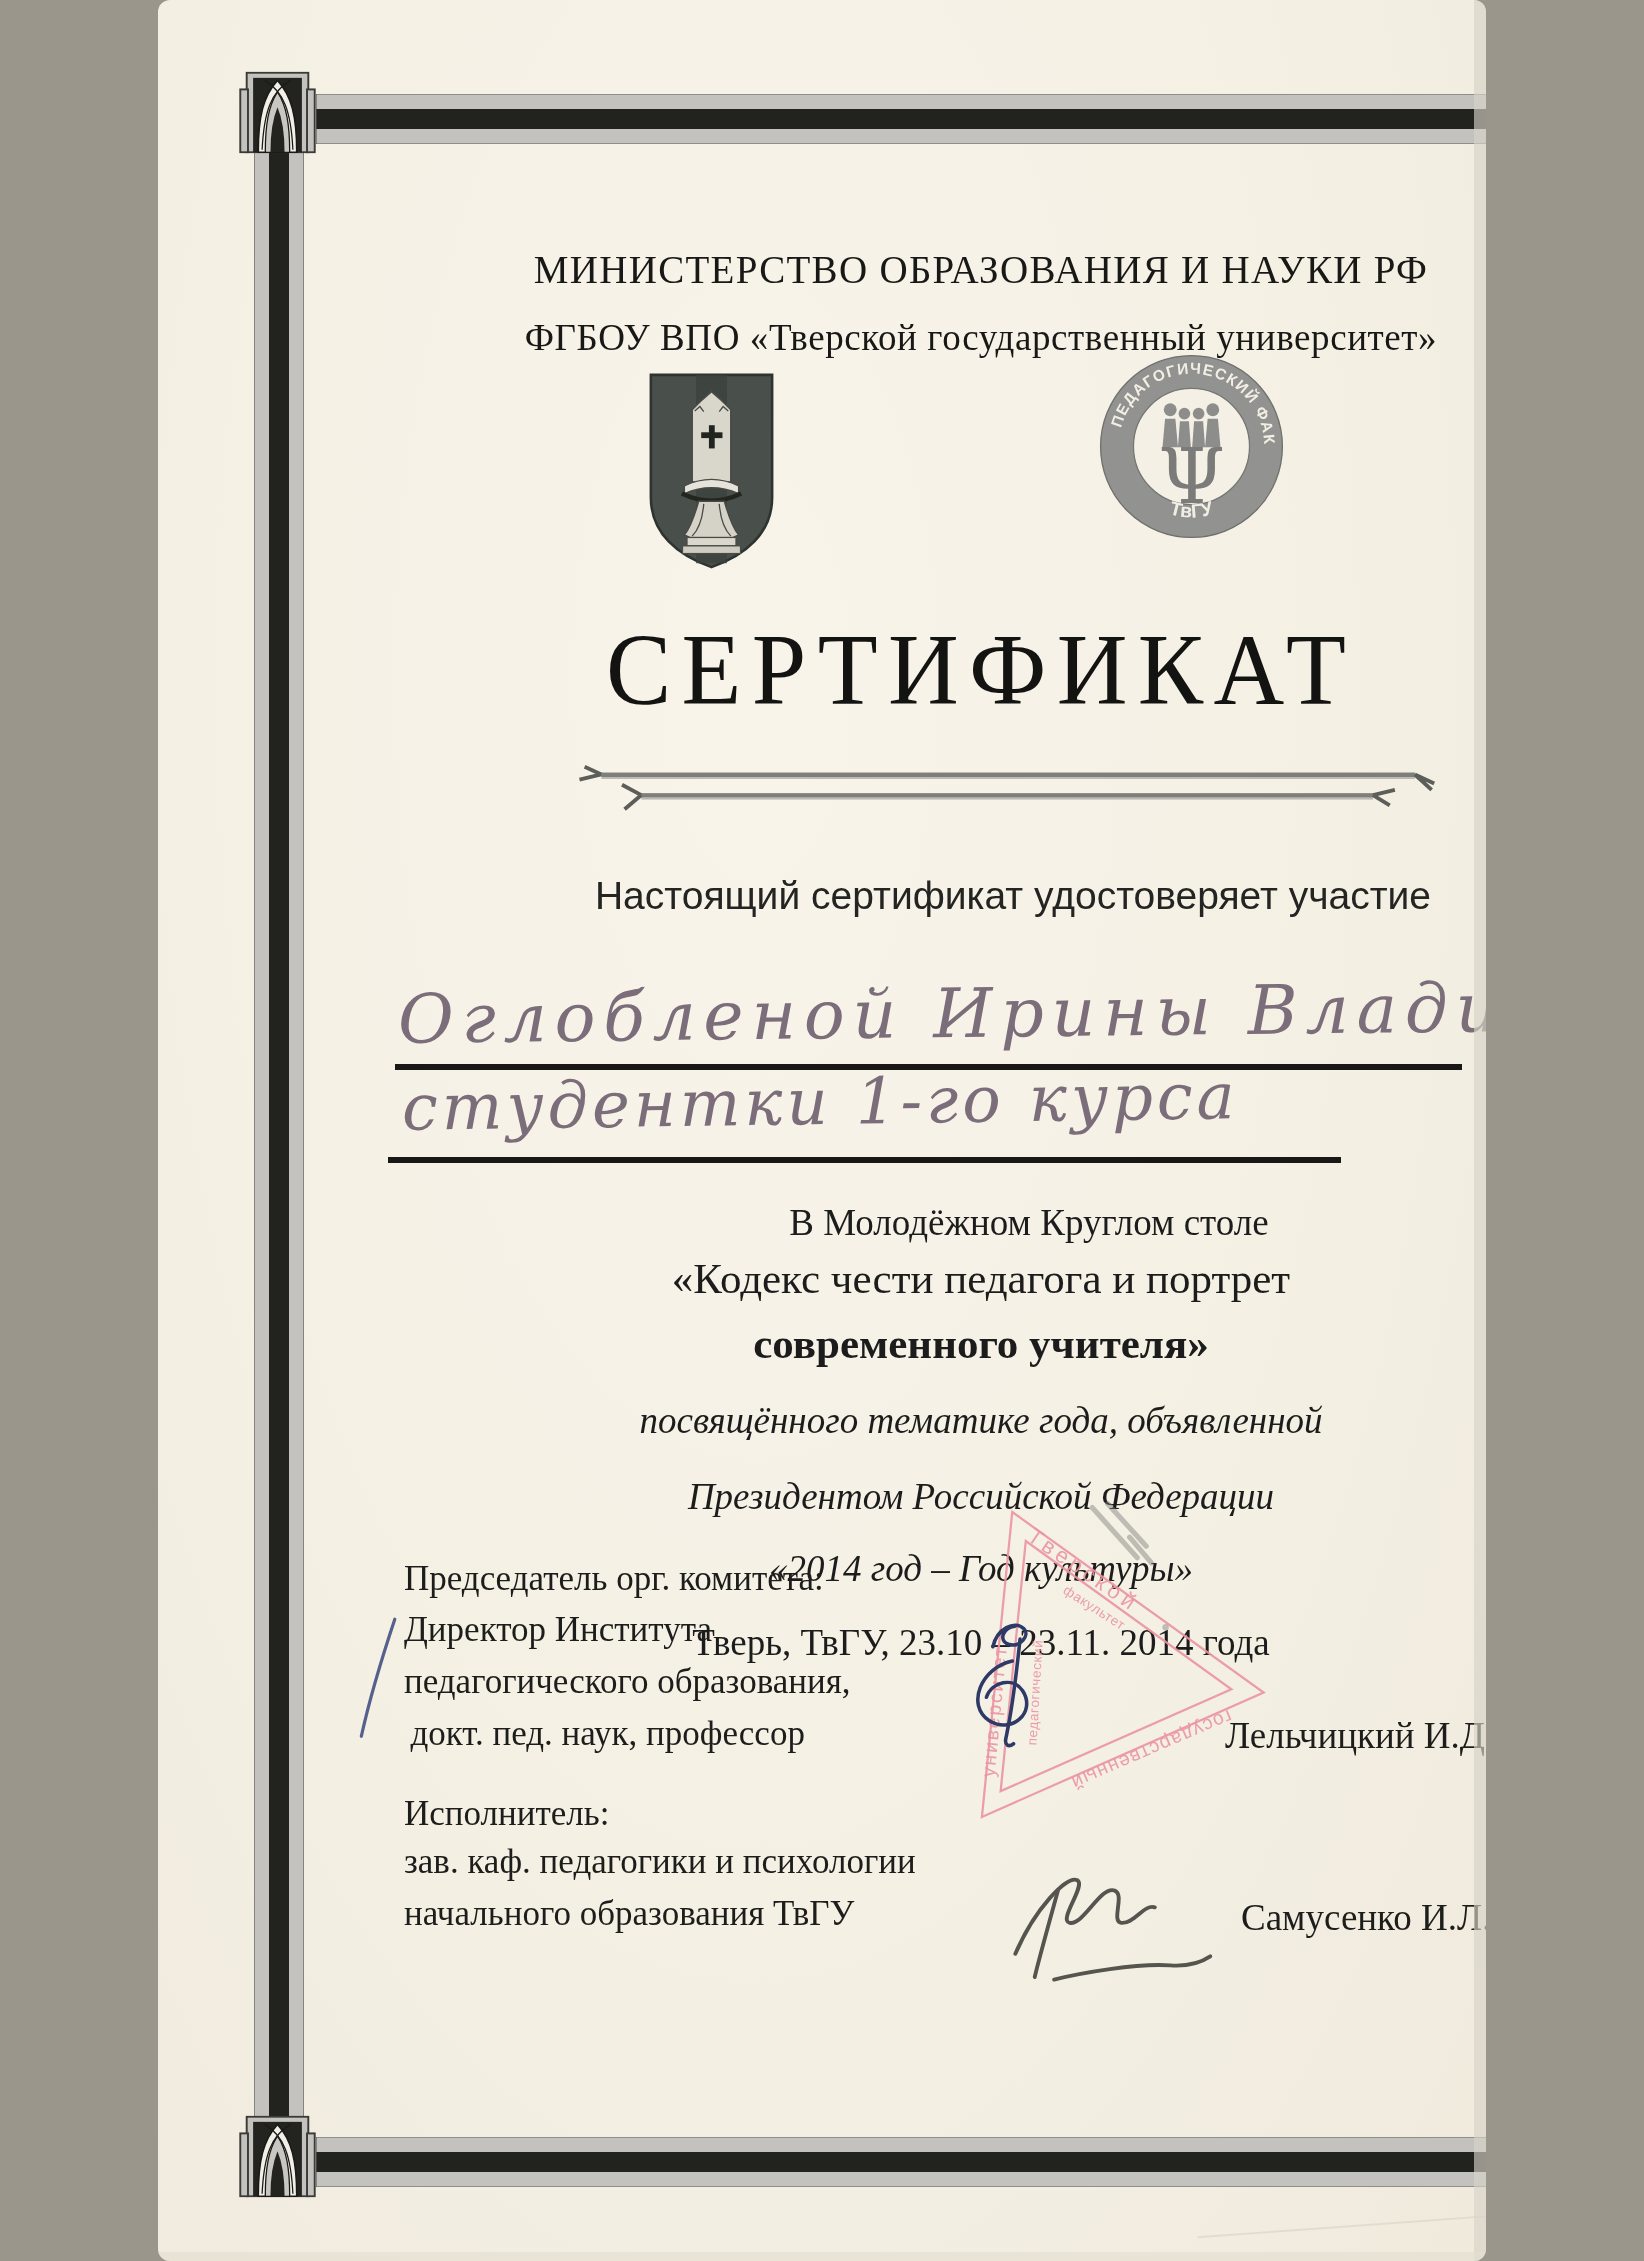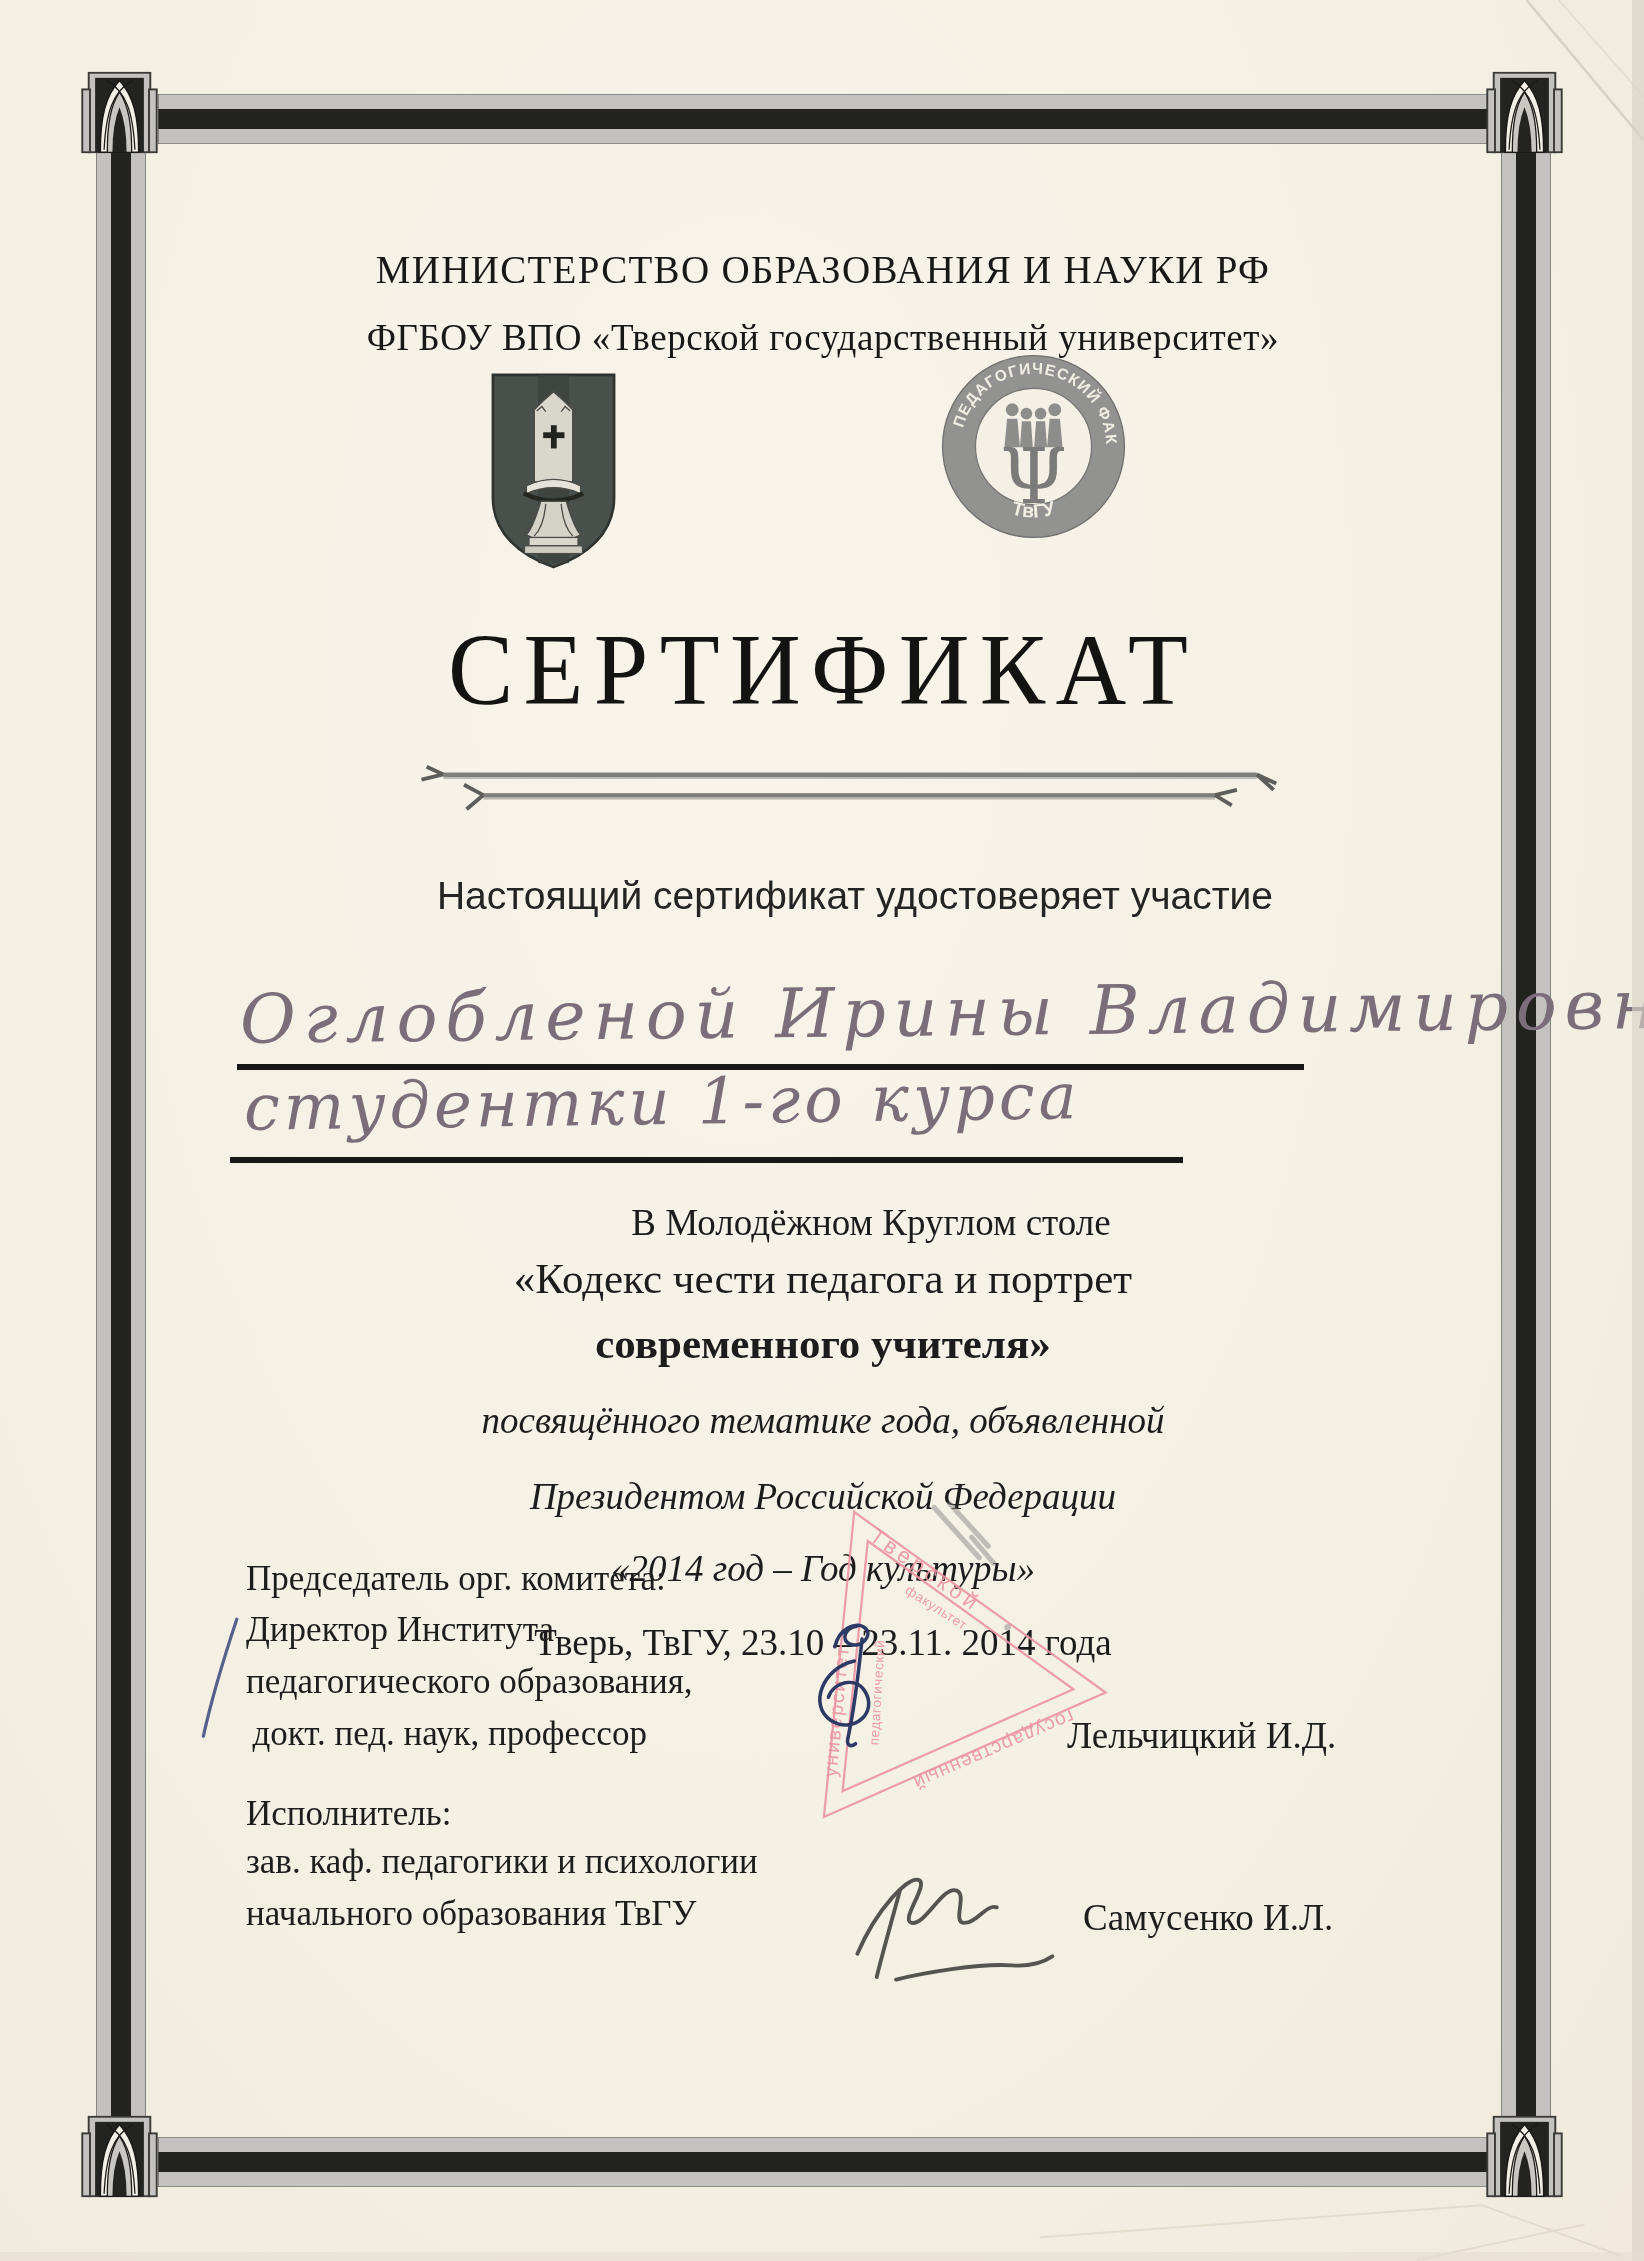--- a/index.html
+++ b/index.html
@@ -1,24 +1,25 @@
 <!DOCTYPE html>
 <html style="font-size:10.3px"><head>
 <meta charset="utf-8">
 <style>
   html,body{margin:0;padding:0;background:#9a968c;}
   .page{
     position:relative;
-    width:1644px;height:2261px;
+    width:1328px;height:2261px;
     margin:0 auto;
     background:#f5f1e6;
     background-image:radial-gradient(ellipse at 45% 30%, #f8f4ea 0%, #f4f0e4 55%, #efeadc 100%);
     overflow:hidden;
     font-family:"Liberation Serif", serif;
     color:#1c1c1c;
+    border-radius:12px;
   }
   
   .band{position:absolute;background:linear-gradient(to bottom,#c3c2bf 0%,#c3c2bf 30%,#22221f 30%,#22221f 70%,#c3c2bf 70%,#c3c2bf 100%);box-shadow:0 0 0 0.6px #5a5a57 inset;}
   .band.v{background:linear-gradient(to right,#c3c2bf 0%,#c3c2bf 30%,#22221f 30%,#22221f 70%,#c3c2bf 70%,#c3c2bf 100%);}
   .band.top{left:158px;top:94px;width:1338px;height:50px;}
   .band.bottom{left:158px;top:2137px;width:1338px;height:50px;}
   .band.left{left:96px;top:148px;width:50px;height:1972px;}
   .band.right{left:1501px;top:148px;width:50px;height:1972px;}
   .corner{position:absolute;width:77px;height:83px;}
   .corner.tl{left:81px;top:71px;}

